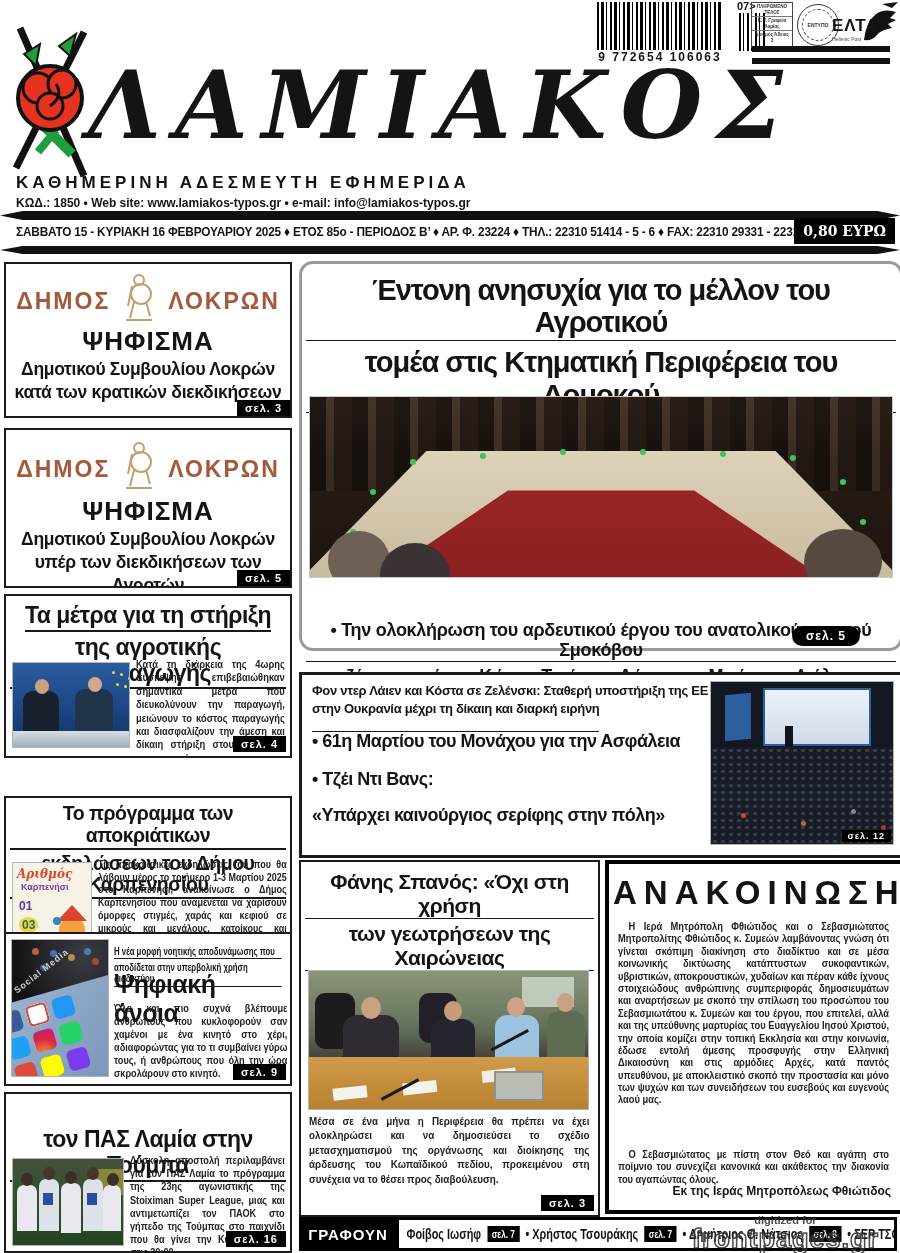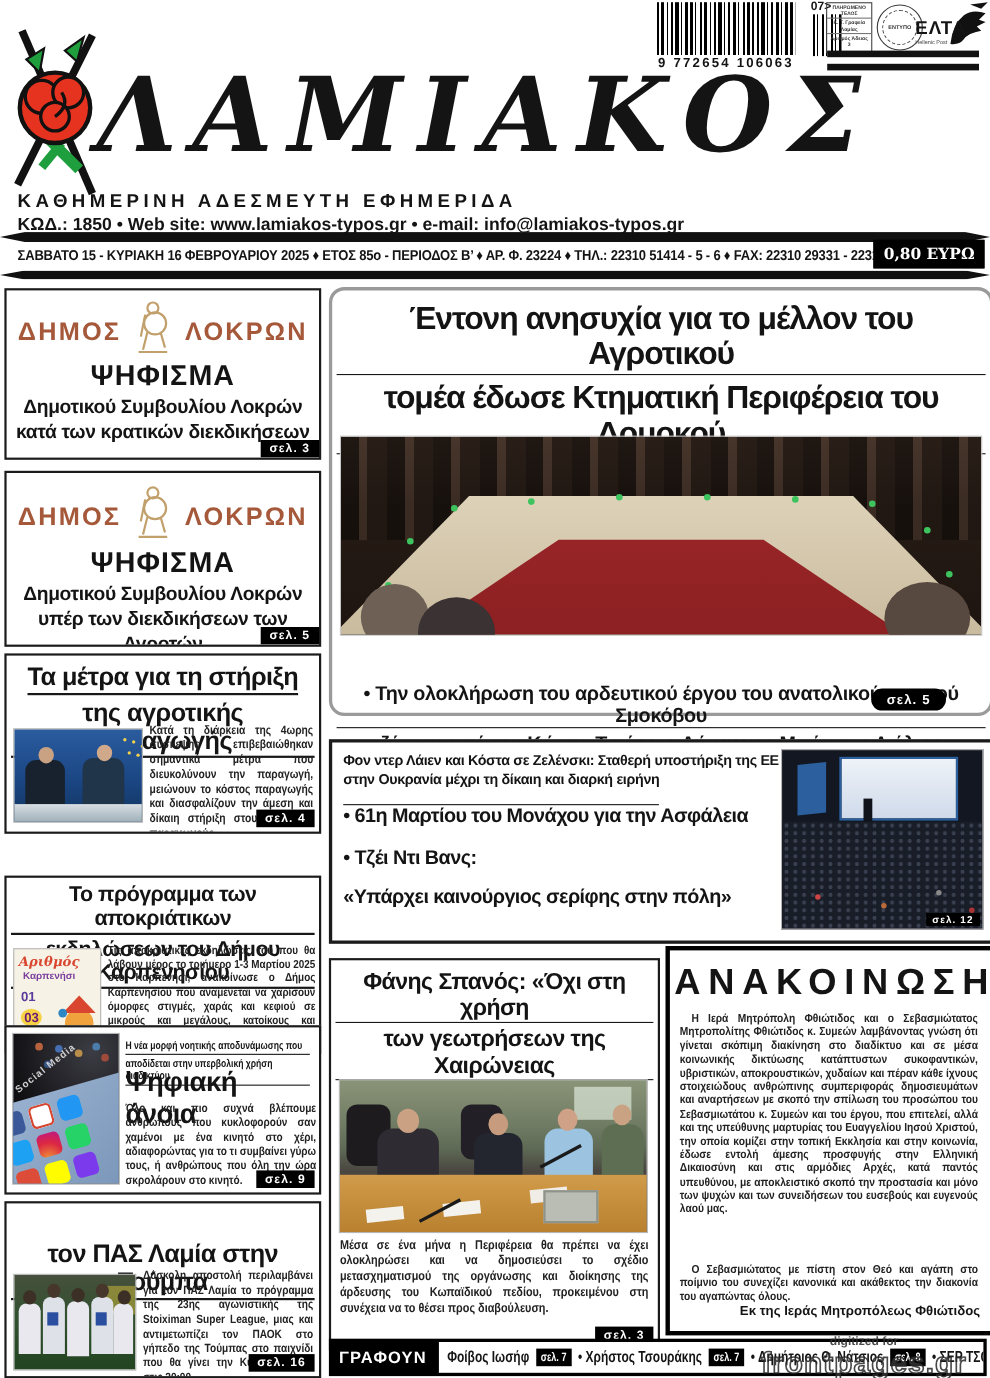--- a/index.html
+++ b/index.html
@@ -37,21 +37,21 @@
       <circle cx="34" cy="62" r="15" fill="#e5331f" stroke="#111" stroke-width="3"></circle>
       <circle cx="58" cy="58" r="14" fill="#e5331f" stroke="#111" stroke-width="3"></circle>
       <circle cx="46" cy="80" r="13" fill="#e5331f" stroke="#111" stroke-width="3"></circle>
       <path d="M46 80 Q60 70 52 58" stroke="#111" stroke-width="3" fill="none"></path>
     </svg>
   </div>
 
   <div class="abs serif" style="left:88px;top:58px;font-size:94px;line-height:1;font-weight:bold;font-style:italic;letter-spacing:14px;white-space:nowrap;">ΛΑΜΙΑΚΟΣ</div>
 
   <div class="abs" style="left:16px;top:173px;font-size:17px;font-weight:bold;letter-spacing:4px;white-space:nowrap;">ΚΑΘΗΜΕΡΙΝΗ  ΑΔΕΣΜΕΥΤΗ  ΕΦΗΜΕΡΙΔΑ</div>
-  <div class="abs" style="left:16px;top:196px;font-size:16px;font-weight:bold;white-space:nowrap;">ΚΩΔ.: 1850  •  Web site: www.lamiakos-typos.gr  •  e-mail: info@lamiakos-typos.gr</div>
+  <div class="abs" style="left:16px;top:196px;font-size:12px;font-weight:bold;white-space:nowrap;">ΚΩΔ.: 1850  •  Web site: www.lamiakos-typos.gr  •  e-mail: info@lamiakos-typos.gr</div>
 
   <div class="abs" style="left:597px;top:2px;width:126px;height:48px;background:repeating-linear-gradient(90deg,#000 0 2px,#fff 2px 4px,#000 4px 7px,#fff 7px 9px,#000 9px 10px,#fff 10px 13px);"></div>
   <div class="abs" style="left:594px;top:50px;width:132px;text-align:center;font-size:12px;font-weight:bold;letter-spacing:2px;">9 772654 106063</div>
   <div class="abs" style="left:737px;top:0px;font-size:11px;font-weight:bold;">07&gt;</div>
   <div class="abs" style="left:739px;top:13px;width:26px;height:38px;background:repeating-linear-gradient(90deg,#000 0 2px,#fff 2px 4px,#000 4px 5px,#fff 5px 8px);"></div>
 
   <div class="abs" style="left:751px;top:2px;width:40px;height:44px;border:1.5px solid #444;font-size:4.6px;font-weight:bold;text-align:center;color:#333;line-height:1.2;">
     <div style="border-bottom:1px solid #777;padding:1px 0;">
       <div>ΠΛΗΡΩΜΕΝΟ</div>
       <div>ΤΕΛΟΣ</div>
@@ -149,21 +149,21 @@
 
   <div class="box" style="left:4px;top:796px;width:284px;height:158px;">
     <div class="hgroup" style="top:5px;font-size:19.5px;line-height:1.28;">
       <span class="ul">Το πρόγραμμα των αποκριάτικων</span><br>
       <span class="ul">εκδηλώσεων του Δήμου Καρπενησίου</span>
     </div>
     <div class="photo" style="left:6px;top:64px;width:78px;height:88px;background:#f7f2e6;">
       <div class="serif" style="position:absolute;left:4px;top:4px;font-size:12px;font-style:italic;font-weight:bold;color:#d94630;">Αριθμός</div>
       <div style="position:absolute;left:8px;top:19px;font-size:9px;font-weight:bold;color:#7a3f9e;">Καρπενήσι</div>
       <div style="position:absolute;left:6px;top:36px;font-size:12px;font-weight:900;color:#5a3a9a;">01</div>
-      <div style="position:absolute;left:6px;top:54px;font-size:12px;font-weight:900;color:#701a75;background:#f6d344;border-radius:50%;padding:1px 3px;">03</div>
+      <div style="position:absolute;left:6px;top:54px;font-size:12px;font-weight:900;color:#0f766e;background:#f6d344;border-radius:50%;padding:1px 3px;">03</div>
       <div style="position:absolute;right:6px;bottom:8px;width:26px;height:26px;background:#f0a23c;border-radius:50%;"></div>
       <div style="position:absolute;right:4px;bottom:30px;width:0;height:0;border-left:15px solid transparent;border-right:15px solid transparent;border-bottom:16px solid #d9452f;"></div>
       <div style="position:absolute;left:8px;bottom:6px;width:10px;height:10px;background:#7a3f9e;clip-path:polygon(50% 0,61% 35%,98% 35%,68% 57%,79% 91%,50% 70%,21% 91%,32% 57%,2% 35%,39% 35%);"></div>
       <div style="position:absolute;right:30px;bottom:26px;width:8px;height:8px;background:#2f86c4;border-radius:50%;"></div>
     </div>
     <div class="bodytxt" style="left:92px;top:60px;width:222px;font-size:10.6px;line-height:1.2;transform:scaleX(0.85);">Τις αποκριάτικες εκδηλώσεις του που θα λάβουν μέρος το τριήμερο 1-3 Μαρτίου 2025 στο Καρπενήσι, ανακοίνωσε ο Δήμος Καρπενησίου που αναμένεται να χαρίσουν όμορφες στιγμές, χαράς και κεφιού σε μικρούς και μεγάλους, κατοίκους και επισκέπτες της ευρυτανικής πρωτεύουσας.</div>
     <div class="pg">σελ.  9</div>
   </div>
 
   <div class="box" style="left:4px;top:932px;width:284px;height:150px;">
@@ -209,21 +209,21 @@
       <div style="position:absolute;left:74px;top:34px;width:10px;height:12px;background:#2a4fa0;"></div>
       <div style="position:absolute;left:8px;top:14px;width:12px;height:13px;background:#3c2f26;border-radius:50%;box-shadow:22px -6px 0 #46362b,44px -2px 0 #3c2f26,66px -6px 0 #46362b,86px 0 0 #3c2f26;"></div>
     </div>
     <div class="bodytxt" style="left:124px;top:60px;width:182px;font-size:10.8px;line-height:1.22;transform:scaleX(0.85);">Δύσκολη αποστολή περιλαμβάνει για τον ΠΑΣ Λαμία το πρόγραμμα της 23ης αγωνιστικής της Stoiximan Super League, μιας και αντιμετωπίζει τον ΠΑΟΚ στο γήπεδο της Τούμπας στο παιχνίδι που θα γίνει την Κυριακή (16/2) στις 20:00.</div>
     <div class="pg">σελ.  16</div>
   </div>
 
   <div class="abs" style="left:299px;top:261px;width:598px;height:384px;background:#fff;border:3px solid #9a9a9a;border-radius:14px;">
     <div class="hgroup" style="top:10px;font-size:29px;line-height:1.62;letter-spacing:-1px;">
       <span class="ul" style="border-bottom-width:1.5px;">Έντονη ανησυχία για το μέλλον του Αγροτικού</span><br>
-      <span class="ul" style="border-bottom-width:1.5px;">τομέα έδωσε Κτηματική Περιφέρεια του Δομοκού</span>
+      <span class="ul" style="border-bottom-width:1.5px;">τομέα στις Κτηματική Περιφέρεια του Δομοκού</span>
     </div>
     <div class="photo" style="left:7px;right:7px;top:132px;height:180px;border:1px solid #c9c9c9;background:linear-gradient(180deg,#3a2a22 0%,#261b15 35%,#1e1510 100%);">
       <div style="position:absolute;left:0;top:0;width:100%;height:52%;background:repeating-linear-gradient(90deg,rgba(10,8,6,.55) 0 16px,rgba(96,74,60,.35) 16px 24px,rgba(30,22,17,.6) 24px 42px);"></div>
       <div style="position:absolute;left:0;top:0;width:100%;height:100%;background:linear-gradient(#e6dbc4,#c9bb9e);clip-path:polygon(20% 30%,80% 30%,100% 96%,100% 100%,0 100%,0 96%);"></div>
       <div style="position:absolute;left:0;top:0;width:100%;height:100%;background:linear-gradient(#a32a2c,#8c2022);clip-path:polygon(34% 52%,66% 52%,88% 100%,12% 100%);"></div>
       <div style="position:absolute;left:100px;top:62px;width:6px;height:6px;border-radius:50%;background:#3ec45e;box-shadow:70px -6px 0 #3ec45e,150px -10px 0 #3ec45e,230px -10px 0 #3ec45e,310px -8px 0 #3ec45e,380px -4px 0 #3ec45e,430px 20px 0 #3ec45e,-40px 30px 0 #3ec45e,-60px 70px 0 #3ec45e,450px 60px 0 #3ec45e;"></div>
       <div style="position:absolute;left:18px;bottom:-14px;width:62px;height:60px;background:#6e6055;border-radius:50%;"></div>
       <div style="position:absolute;left:70px;bottom:-30px;width:70px;height:64px;background:#3a3233;border-radius:50%;"></div>
       <div style="position:absolute;right:10px;bottom:-18px;width:78px;height:66px;background:#57493f;border-radius:50%;"></div>
     </div>
@@ -245,21 +245,21 @@
     <div class="photo" style="right:6px;top:6px;width:182px;height:162px;background:#131722;">
       <div style="position:absolute;left:52px;top:6px;width:104px;height:54px;background:linear-gradient(#eef2f8,#cfdaea);border:2px solid #2b5f9e;"></div>
       <div style="position:absolute;left:14px;top:12px;width:26px;height:46px;background:#2b5f9e;transform:skewY(-6deg);"></div>
       <div style="position:absolute;left:74px;top:44px;width:8px;height:22px;background:#10131a;"></div>
       <div style="position:absolute;left:0;bottom:0;width:100%;height:60%;background:radial-gradient(circle,#39404f 1.6px,transparent 2px) 0 0/8px 7px,#181d28;"></div>
       <div style="position:absolute;left:30px;bottom:26px;width:5px;height:5px;border-radius:50%;background:#c44;box-shadow:60px 8px 0 #b86a3a,110px -4px 0 #888,140px 12px 0 #a33;"></div>
       <div class="pg" style="right:2px;bottom:2px;font-size:9px;padding:1px 6px;">σελ.  12</div>
     </div>
   </div>
 
-  <div class="box" style="left:299px;top:860px;width:297px;height:353px;margin-top:11px;">
+  <div class="box" style="left:299px;top:860px;width:297px;height:353px;">
     <div class="hgroup" style="top:8px;font-size:21px;line-height:1.55;letter-spacing:-0.5px;">
       <span class="ul" style="border-bottom-width:1.5px;">Φάνης Σπανός: «Όχι στη χρήση</span><br>
       <span class="ul" style="border-bottom-width:1.5px;">των γεωτρήσεων της Χαιρώνειας</span><br>
       <span class="ul" style="border-bottom-width:1.5px;">από την ΕΥΔΑΠ»!</span>
     </div>
     <div class="photo" style="left:7px;top:108px;width:279px;height:138px;background:linear-gradient(180deg,#8a9478 0%,#6f7b63 30%,#5e6a55 45%,#4a4640 60%);">
       <div style="position:absolute;right:14px;top:6px;width:52px;height:30px;background:#dde7d8;opacity:.7;"></div>
       <div style="position:absolute;left:6px;top:22px;width:40px;height:56px;background:#1d1b1e;border-radius:10px;"></div>
       <div style="position:absolute;left:110px;top:22px;width:38px;height:50px;background:#222026;border-radius:10px;"></div>
       <div style="position:absolute;left:34px;top:44px;width:56px;height:56px;background:#2e2b33;border-radius:14px 14px 0 0;"></div>

